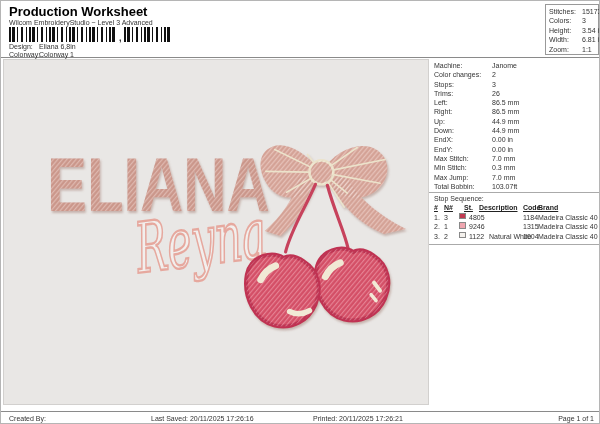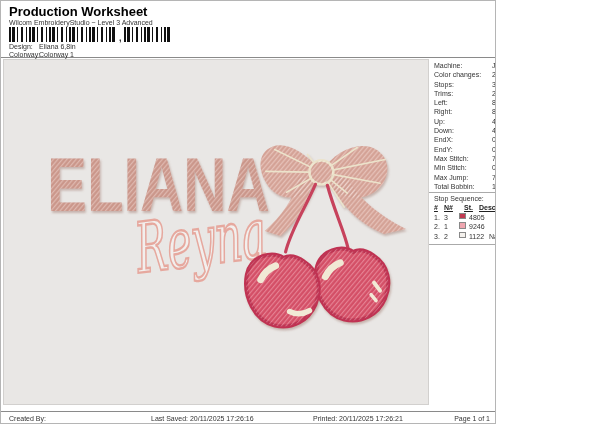--- a/index.html
+++ b/index.html
@@ -1,18 +1,18 @@
 <!DOCTYPE html>
 <html><head>
 <meta charset="utf-8">
 <style>
   * { margin:0; padding:0; box-sizing:border-box; }
   html,body { background:#fff; }
   body { font-family:"Liberation Sans", sans-serif; color:#222; }
-  .page { position:relative; width:496px; height:424px; background:#fff; border:1px solid #b5b5b5; overflow:hidden; }
+  .page { position:relative; width:600px; height:424px; background:#fff; border:1px solid #b5b5b5; overflow:hidden; }
 
   
   .header { position:absolute; left:0; top:0; width:100%; height:57px; border-bottom:1px solid #8a8a8a; background:#fff; }
   .title { position:absolute; left:8px; top:3px; font-size:13px; font-weight:bold; color:#000; }
   .subtitle { position:absolute; left:8px; top:18px; font-size:7px; color:#333; }
   .barcode-row { position:absolute; left:8px; top:26px; height:15px; display:flex; align-items:flex-end; }
   .bc { height:15px; background:repeating-linear-gradient(90deg,#111 0 2px,#fff 2px 3px,#111 3px 6px,#fff 6px 8px,#111 8px 9px,#fff 9px 12px,#111 12px 14px,#fff 14px 17px,#111 17px 18px,#fff 18px 20px); }
   .bc1 { width:108px; }
   .bc2 { width:47px; }
   .bc-comma { font-size:9px; font-weight:bold; margin:0 2px; line-height:8px; }

